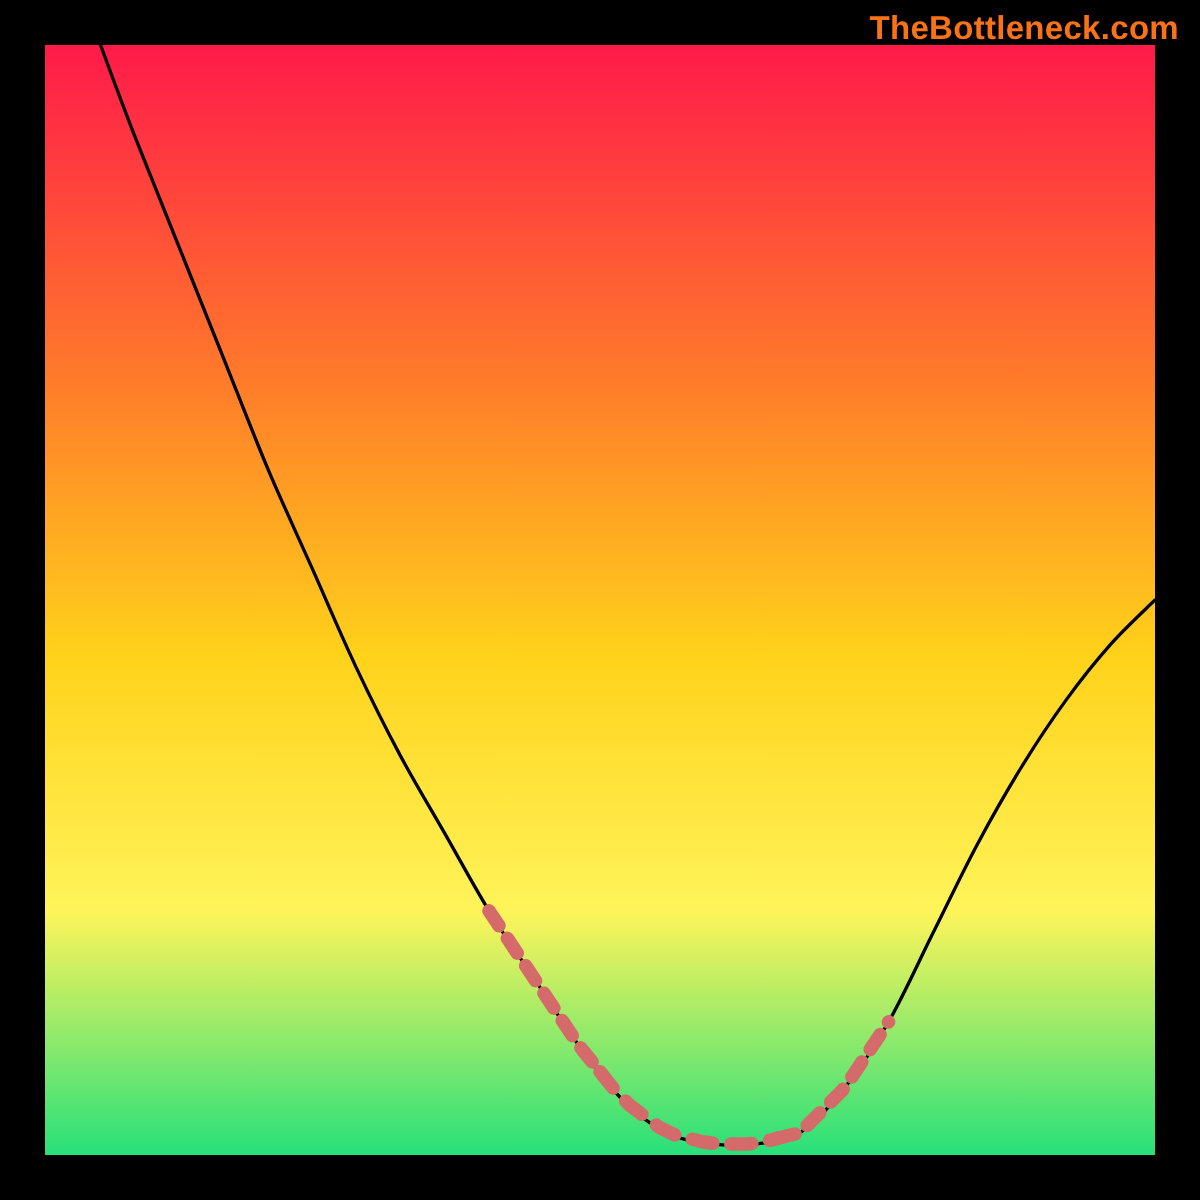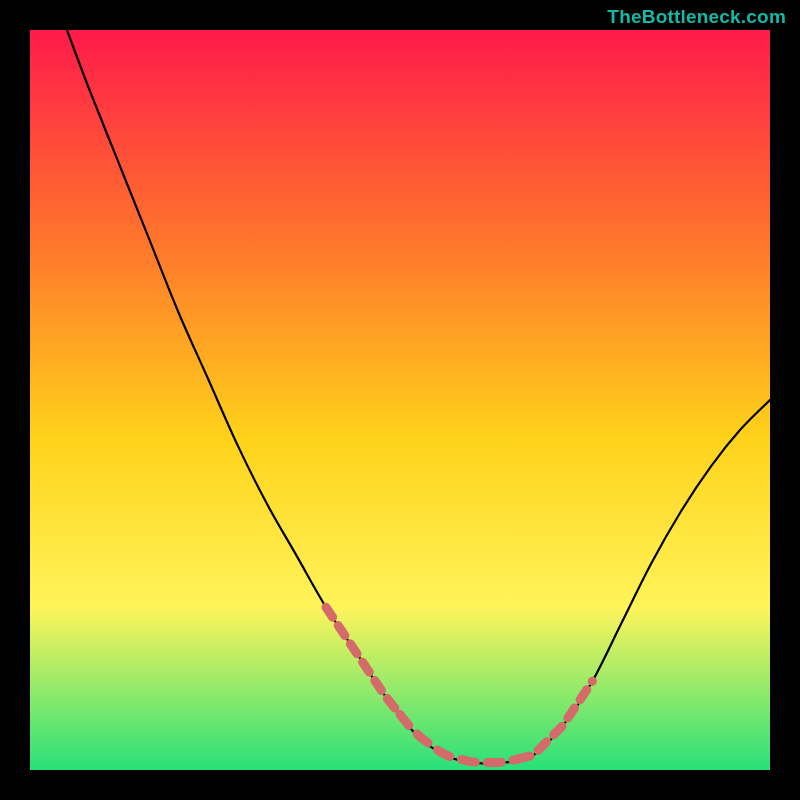--- a/index.html
+++ b/index.html
@@ -14,22 +14,22 @@
   .frame {
     position: relative;
     width: 800px;
     height: 800px;
     background: #000;
   }
   .watermark {
     position: absolute;
     top: 6px;
     right: 14px;
-    color: #14b8a6;
-    font-size: 19px;
+    color: #f97316;
+    font-size: 22px;
     font-weight: 600;
     font-family: Arial, Helvetica, sans-serif;
     letter-spacing: 0.2px;
     z-index: 10;
     user-select: none;
   }
   .plot {
     position: absolute;
     left: 30px;
     top: 30px;

